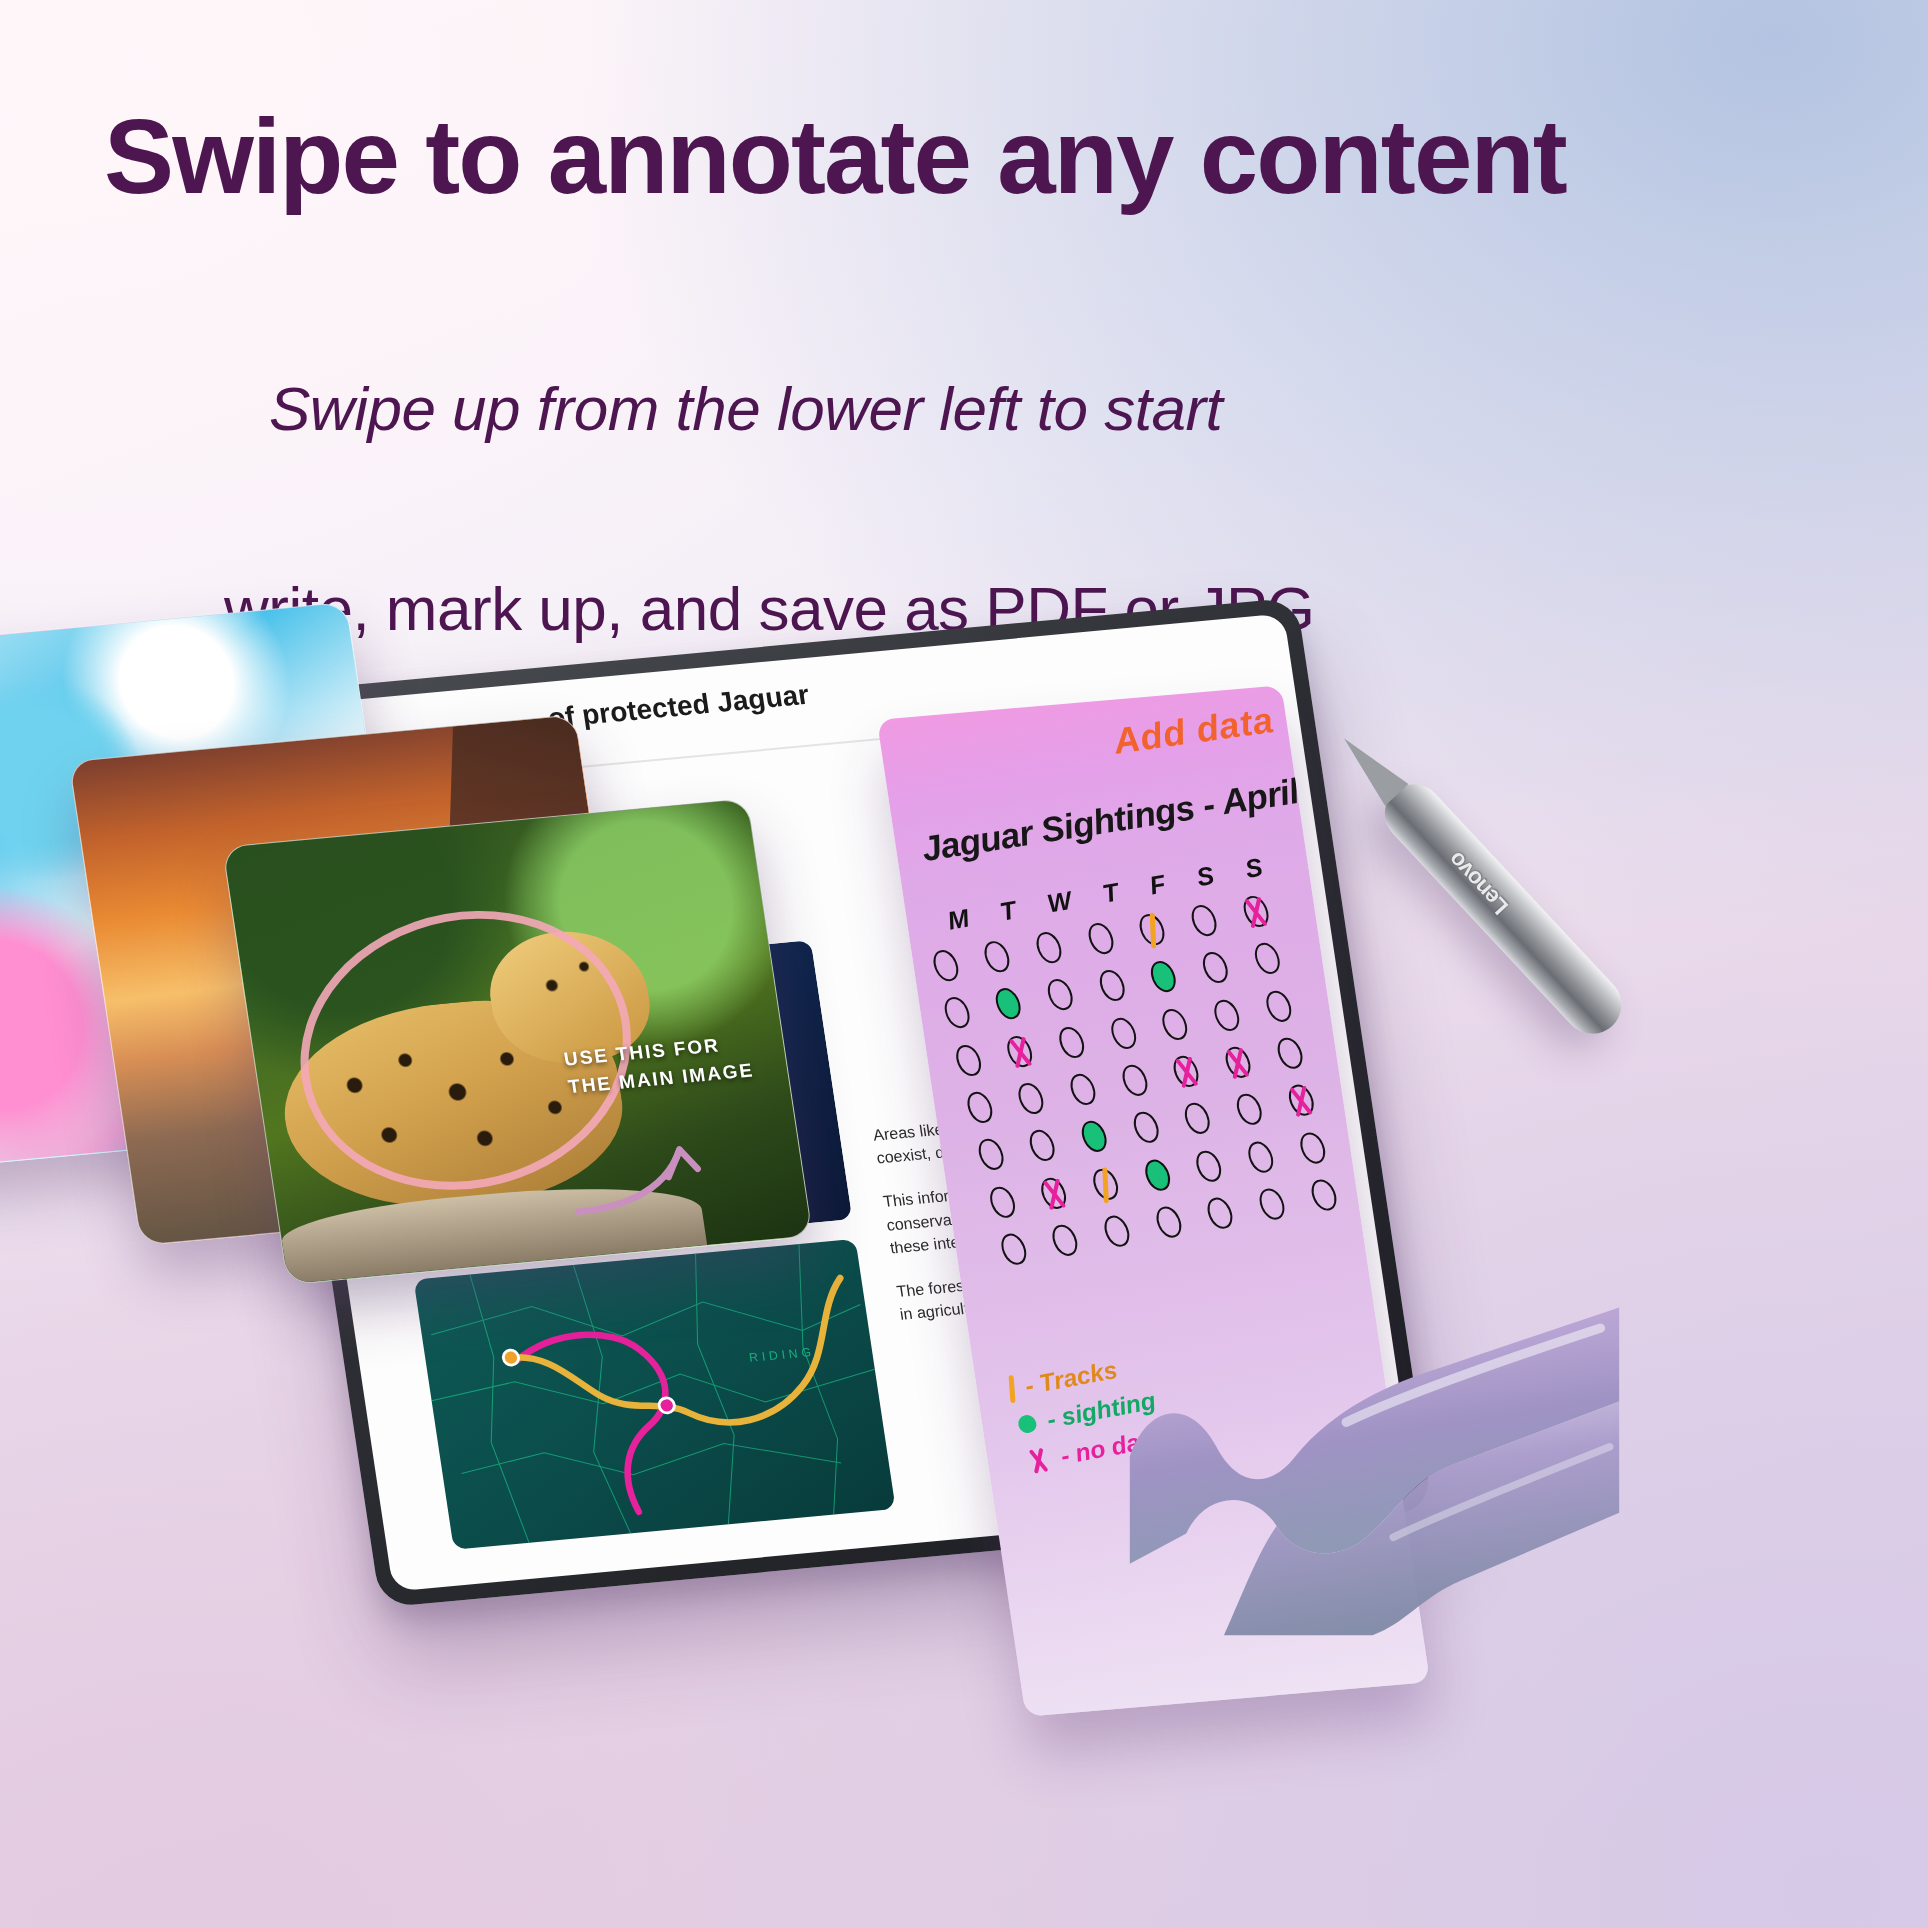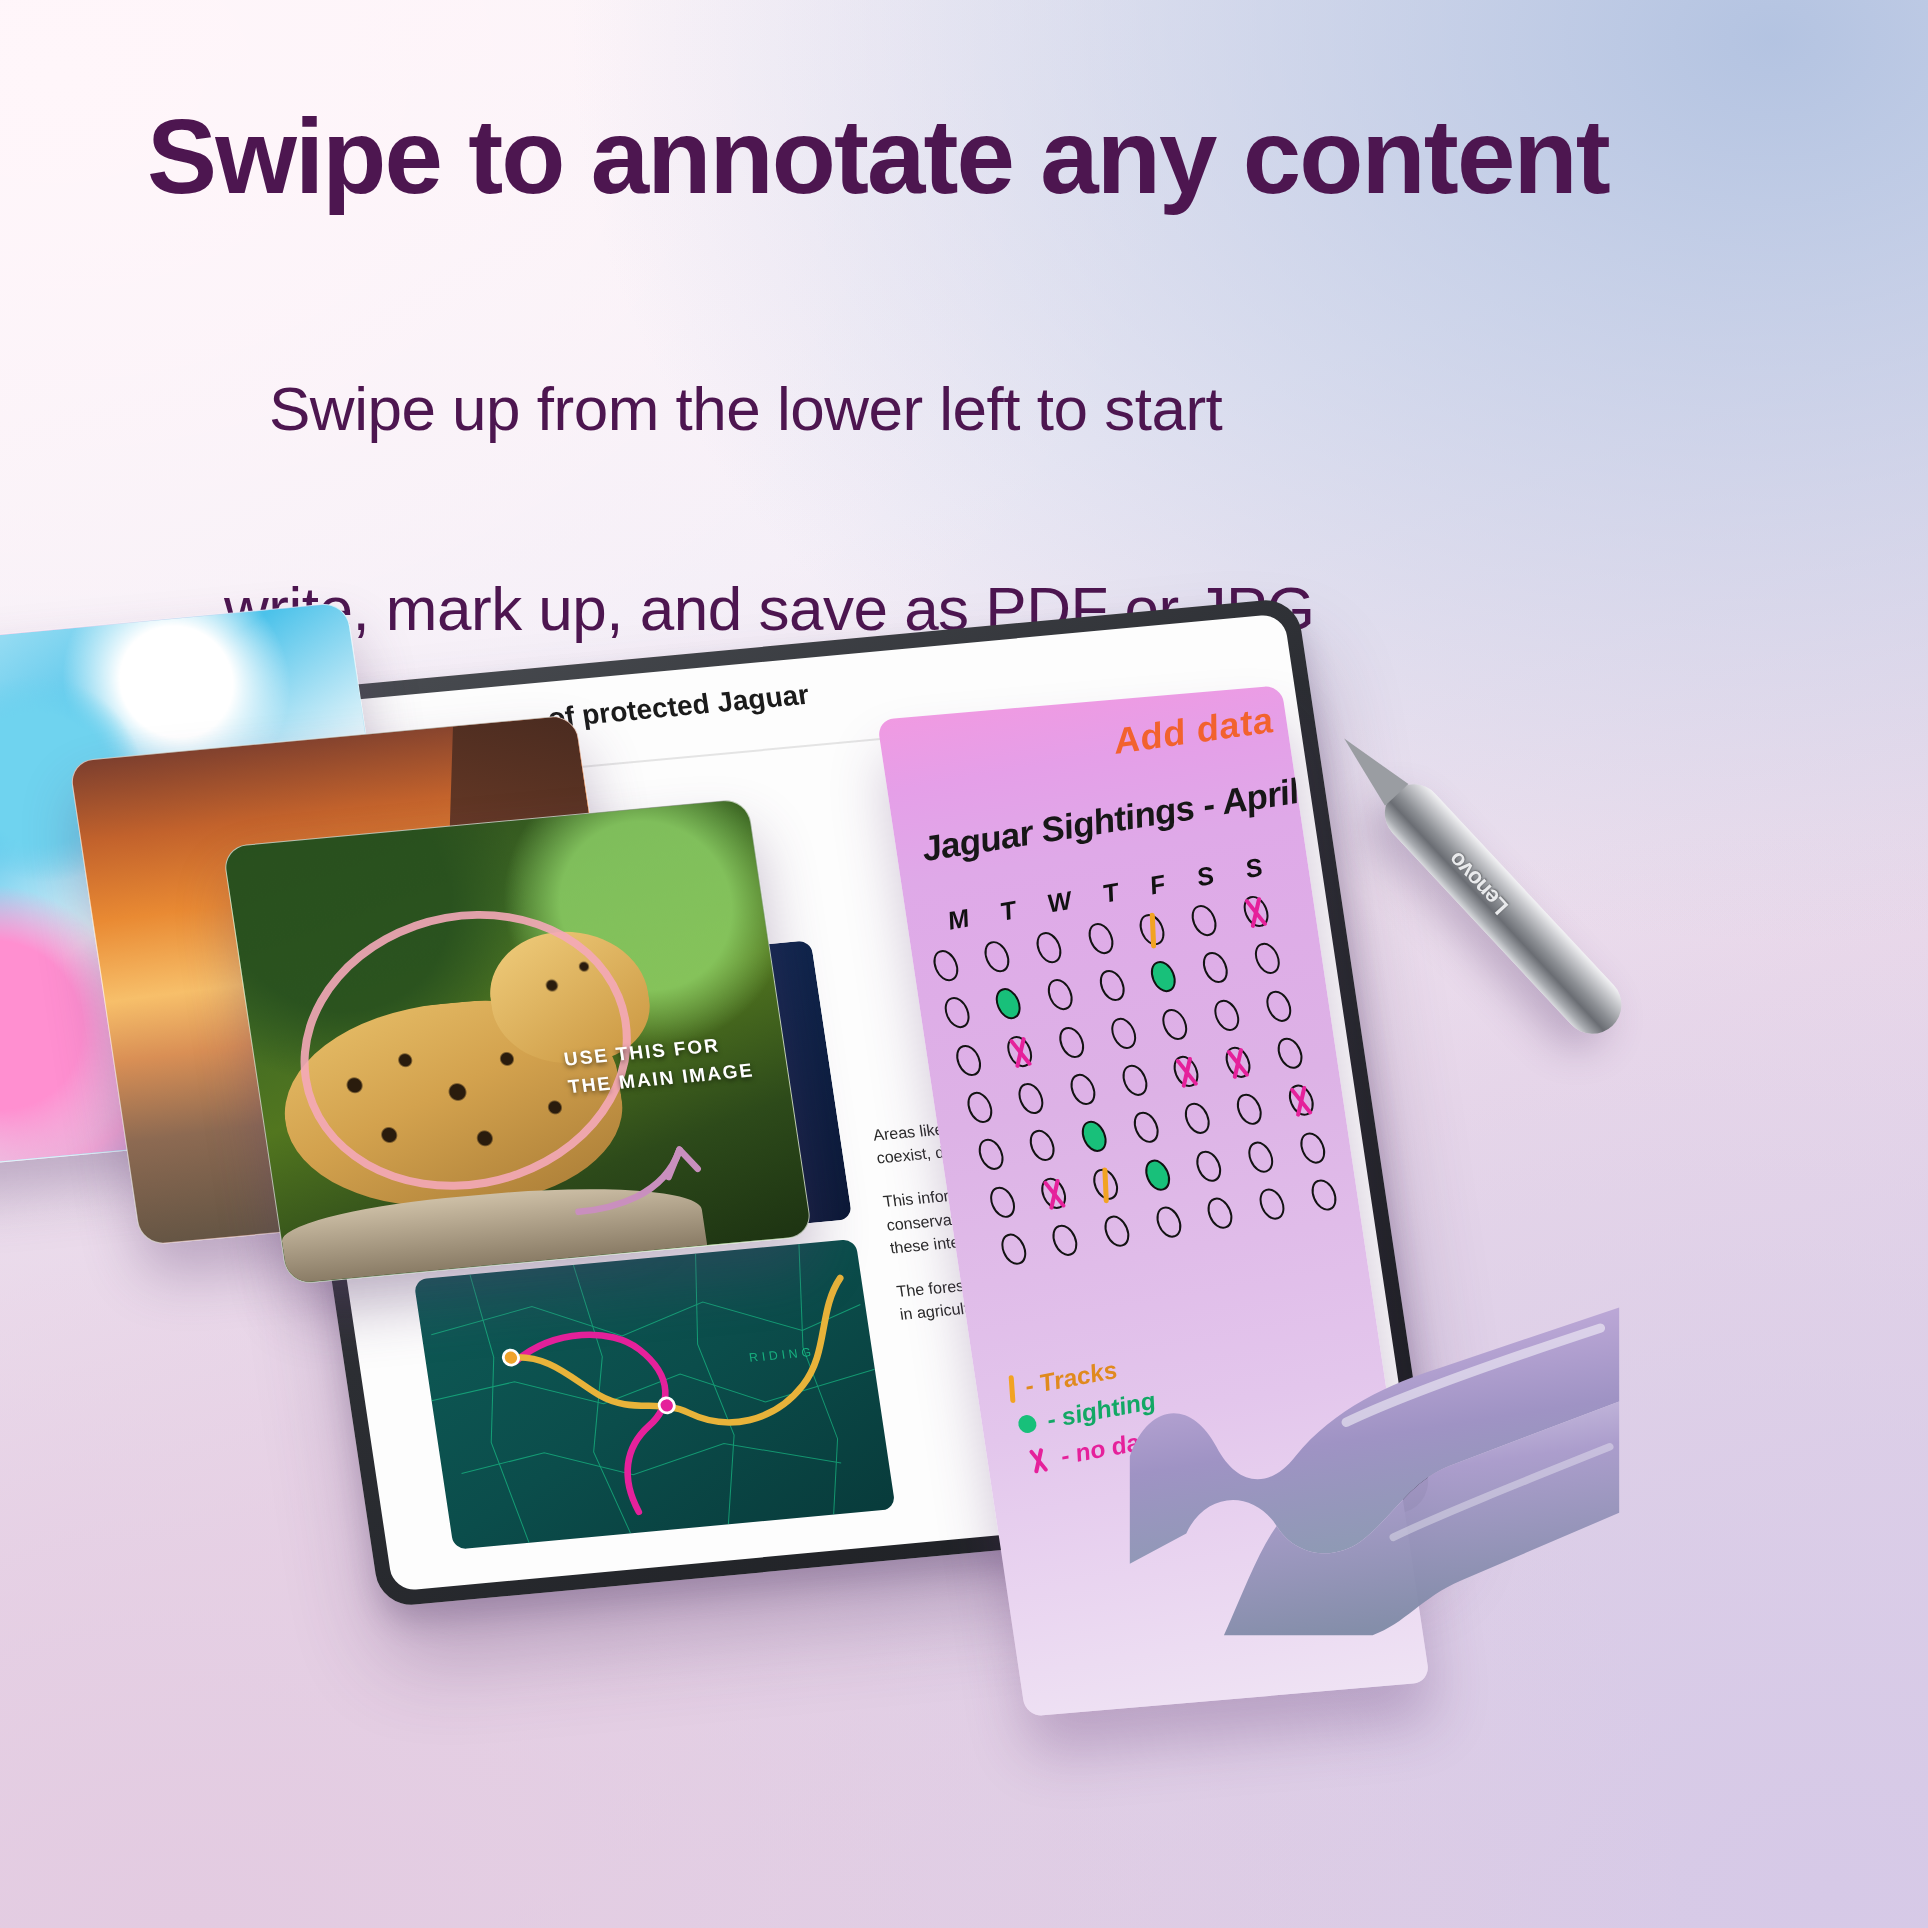--- a/index.html
+++ b/index.html
@@ -14,26 +14,26 @@
       radial-gradient(ellipse 130% 90% at 10% 100%,rgba(227,203,225,1.0) 0%, rgba(227,203,225,0.0) 60%),
       radial-gradient(ellipse 120% 95% at 95% 98%, rgba(214,201,231,1.0) 0%, rgba(214,201,231,0.0) 58%),
       linear-gradient(160deg,#fdf4f8 0%, #f3eef7 32%, #ead9ea 62%, #ddd0e6 100%);
   }
 
   
   .copy { position:absolute; left:0; top:0; width:1928px; }
   .headline {
     position:absolute; left:104px; top:102px; width:1751px;
     font-size:105px; font-weight:700; letter-spacing:-1.9px;
-    color:#4d1650; line-height:1.05; white-space:nowrap;margin-left:43px;
+    color:#4d1650; line-height:1.05; white-space:nowrap;
   }
   .sub1, .sub2 {
     position:absolute; font-weight:500; color:#4d1650; white-space:nowrap;
   }
-  .sub1 { left:269px; top:373px; font-size:62px; letter-spacing:-0.5px; }
+  .sub1 { left:269px; top:373px; font-size:62px; letter-spacing:-0.5px;font-style:italic; }
   .sub2 { left:224px; top:573px; font-size:62px; letter-spacing:-0.5px; }
 
   
   .scene { position:absolute; left:0; top:716px; width:1928px; height:1213px; }
 
   
   .tablet {
     position:absolute; left:311px; top:-75px; width:1055px; height:923px;
     transform: rotate(-8.5deg) skewY(3.2deg);
     border-radius:34px;

